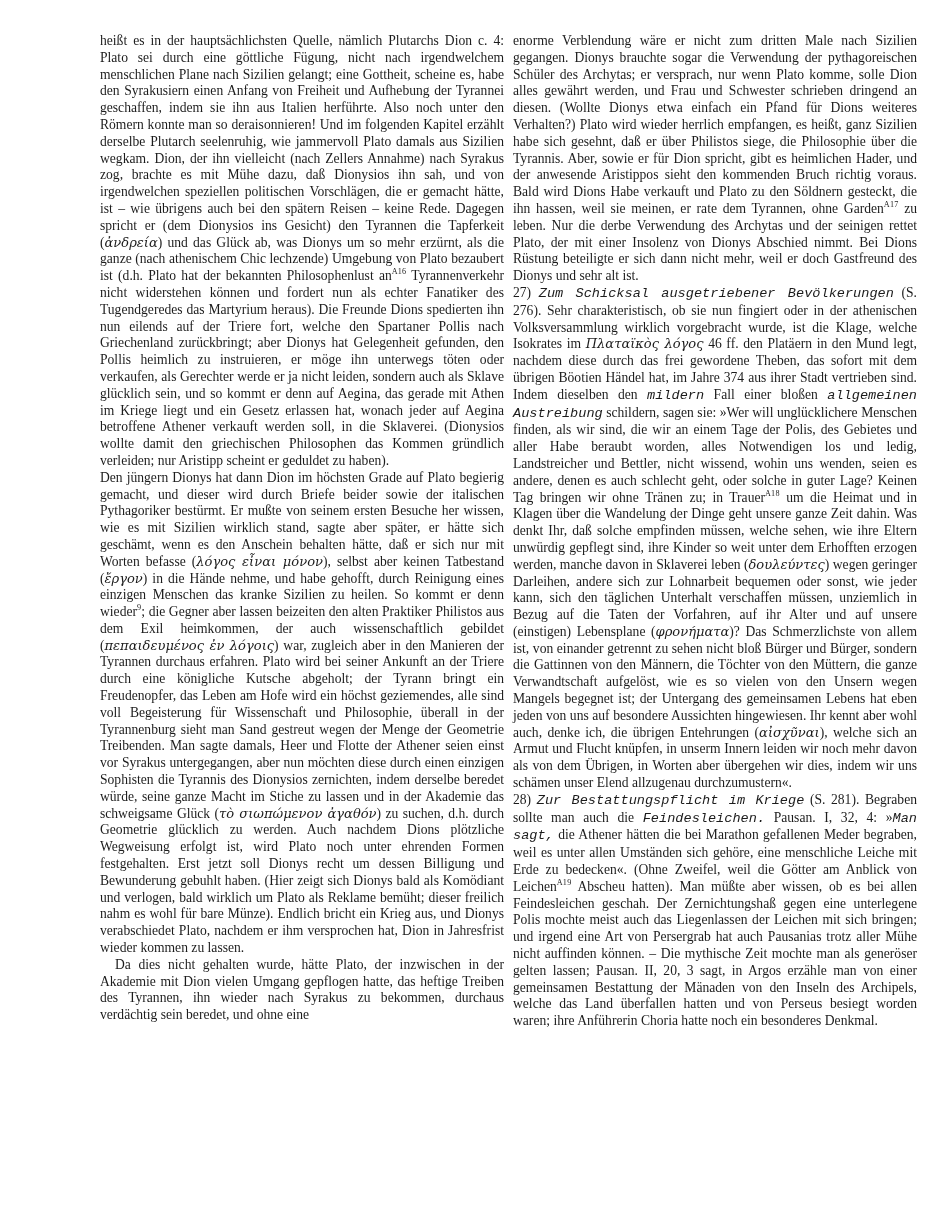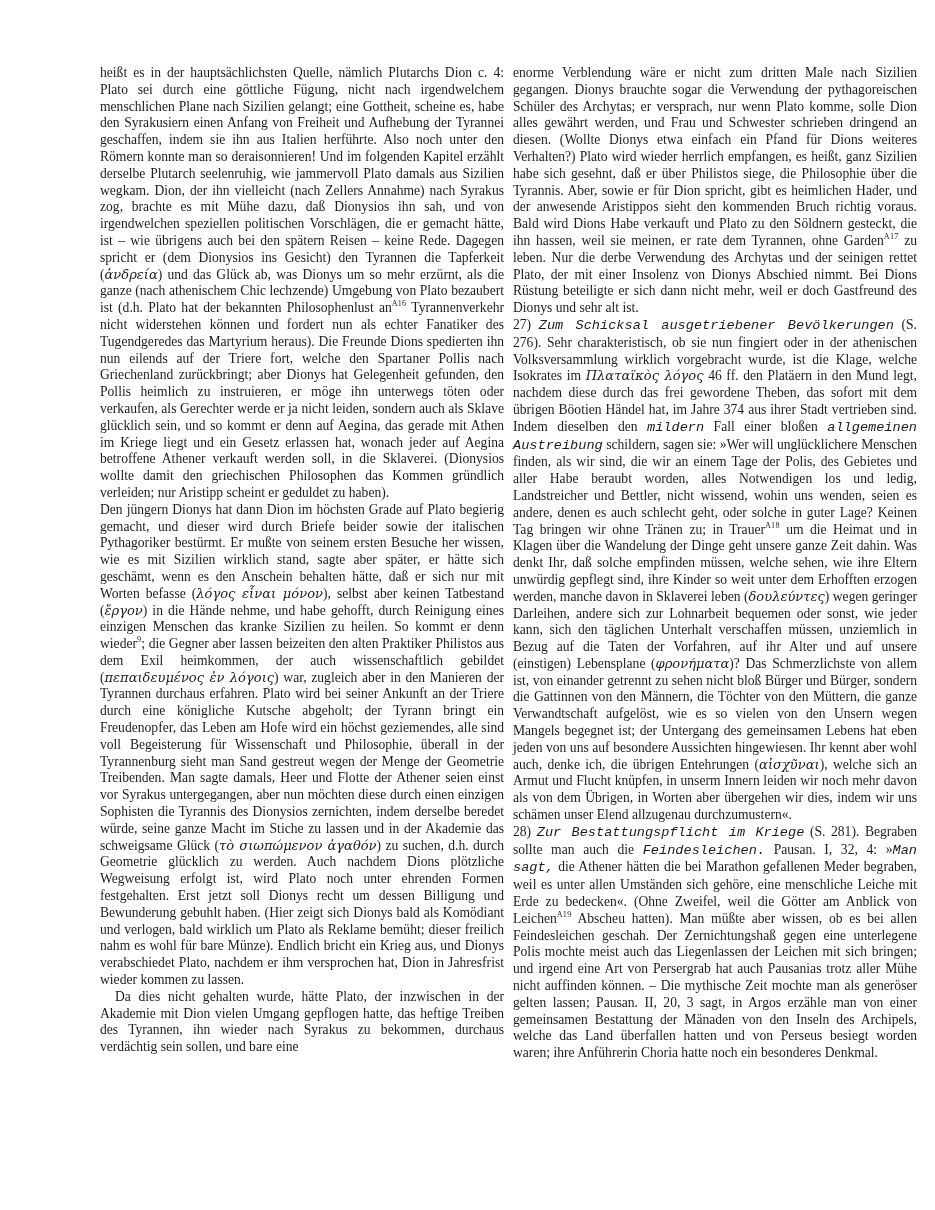--- a/index.html
+++ b/index.html
@@ -10,21 +10,20 @@
   .book-page {
     position: relative;
     width: 935px;
     height: 1086px;
     background: #ffffff;
     color: #1c1c1c;
     font-family: "Liberation Serif", serif;
     font-size: 13.6px;
     line-height: 16.8px;
     overflow: hidden;
-    margin-top: 32px;
   }
   .text-column {
     position: absolute;
     top: 33px;
     width: 404px;
     text-align: justify;
     hyphens: auto;
     -webkit-hyphens: auto;
   }
   .col-left  { left: 100px; }
@@ -58,21 +57,21 @@
     font-size: 13.2px;
   }
 </style>
 </head>
 <body>
 
 <div class="book-page">
   <div class="text-column col-left">
       <p class="para"><span>heißt es in der hauptsächlichsten Quelle, nämlich Plutarchs Dion c. 4: Plato sei durch eine göttliche Fügung, nicht nach irgendwelchem menschlichen Plane nach Sizilien gelangt; eine Gottheit, scheine es, habe den Syrakusiern einen Anfang von Freiheit und Aufhebung der Tyrannei geschaffen, indem sie ihn aus Italien herführte. Also noch unter den Römern konnte man so deraisonnieren! Und im folgenden Kapitel erzählt derselbe Plutarch seelenruhig, wie jammervoll Plato damals aus Sizilien wegkam. Dion, der ihn vielleicht (nach Zellers Annahme) nach Syrakus zog, brachte es mit Mühe dazu, daß Dionysios ihn sah, und von irgendwelchen speziellen politischen Vorschlägen, die er gemacht hätte, ist – wie übrigens auch bei den spätern Reisen – keine Rede. Dagegen spricht er (dem Dionysios ins Gesicht) den Tyrannen die Tapferkeit (</span><span class="seg-g">ἀνδρεία</span><span>) und das Glück ab, was Dionys um so mehr erzürnt, als die ganze (nach athenischem Chic lechzende) Umgebung von Plato bezaubert ist (d.h. Plato hat der bekannten Philosophenlust an</span><span class="seg-sup">A16</span><span> Tyrannenverkehr nicht widerstehen können und fordert nun als echter Fanatiker des Tugendgeredes das Martyrium heraus). Die Freunde Dions spedierten ihn nun eilends auf der Triere fort, welche den Spartaner Pollis nach Griechenland zurückbringt; aber Dionys hat Gelegenheit gefunden, den Pollis heimlich zu instruieren, er möge ihn unterwegs töten oder verkaufen, als Gerechter werde er ja nicht leiden, sondern auch als Sklave glücklich sein, und so kommt er denn auf Aegina, das gerade mit Athen im Kriege liegt und ein Gesetz erlassen hat, wonach jeder auf Aegina betroffene Athener verkauft werden soll, in die Sklaverei. (Dionysios wollte damit den griechischen Philosophen das Kommen gründlich verleiden; nur Aristipp scheint er geduldet zu haben).</span></p>
       <p class="para"><span>Den jüngern Dionys hat dann Dion im höchsten Grade auf Plato begierig gemacht, und dieser wird durch Briefe beider sowie der italischen Pythagoriker bestürmt. Er mußte von seinem ersten Besuche her wissen, wie es mit Sizilien wirklich stand, sagte aber später, er hätte sich geschämt, wenn es den Anschein behalten hätte, daß er sich nur mit Worten befasse (</span><span class="seg-g">λόγος εἶναι μόνον</span><span>), selbst aber keinen Tatbestand (</span><span class="seg-g">ἔργον</span><span>) in die Hände nehme, und habe gehofft, durch Reinigung eines einzigen Menschen das kranke Sizilien zu heilen. So kommt er denn wieder</span><span class="seg-sup">9</span><span>; die Gegner aber lassen beizeiten den alten Praktiker Philistos aus dem Exil heimkommen, der auch wissenschaftlich gebildet (</span><span class="seg-g">πεπαιδευμένος ἐν λόγοις</span><span>) war, zugleich aber in den Manieren der Tyrannen durchaus erfahren. Plato wird bei seiner Ankunft an der Triere durch eine königliche Kutsche abgeholt; der Tyrann bringt ein Freudenopfer, das Leben am Hofe wird ein höchst geziemendes, alle sind voll Begeisterung für Wissenschaft und Philosophie, überall in der Tyrannenburg sieht man Sand gestreut wegen der Menge der Geometrie Treibenden. Man sagte damals, Heer und Flotte der Athener seien einst vor Syrakus untergegangen, aber nun möchten diese durch einen einzigen Sophisten die Tyrannis des Dionysios zernichten, indem derselbe beredet würde, seine ganze Macht im Stiche zu lassen und in der Akademie das schweigsame Glück (</span><span class="seg-g">τὸ σιωπώμενον ἀγαθόν</span><span>) zu suchen, d.h. durch Geometrie glücklich zu werden. Auch nachdem Dions plötzliche Wegweisung erfolgt ist, wird Plato noch unter ehrenden Formen festgehalten. Erst jetzt soll Dionys recht um dessen Billigung und Bewunderung gebuhlt haben. (Hier zeigt sich Dionys bald als Komödiant und verlogen, bald wirklich um Plato als Reklame bemüht; dieser freilich nahm es wohl für bare Münze). Endlich bricht ein Krieg aus, und Dionys verabschiedet Plato, nachdem er ihm versprochen hat, Dion in Jahresfrist wieder kommen zu lassen.</span></p>
-      <p class="para indent"><span>Da dies nicht gehalten wurde, hätte Plato, der inzwischen in der Akademie mit Dion vielen Umgang gepflogen hatte, das heftige Treiben des Tyrannen, ihn wieder nach Syrakus zu bekommen, durchaus verdächtig sein sollen, und bare eine</span></p>
+      <p class="para indent"><span>Da dies nicht gehalten wurde, hätte Plato, der inzwischen in der Akademie mit Dion vielen Umgang gepflogen hatte, das heftige Treiben des Tyrannen, ihn wieder nach Syrakus zu bekommen, durchaus verdächtig sein beredet, und ohne eine</span></p>
     </div>
   <div class="text-column col-right">
       <p class="para"><span>enorme Verblendung wäre er nicht zum dritten Male nach Sizilien gegangen. Dionys brauchte sogar die Verwendung der pythagoreischen Schüler des Archytas; er versprach, nur wenn Plato komme, solle Dion alles gewährt werden, und Frau und Schwester schrieben dringend an diesen. (Wollte Dionys etwa einfach ein Pfand für Dions weiteres Verhalten?) Plato wird wieder herrlich empfangen, es heißt, ganz Sizilien habe sich gesehnt, daß er über Philistos siege, die Philosophie über die Tyrannis. Aber, sowie er für Dion spricht, gibt es heimlichen Hader, und der anwesende Aristippos sieht den kommenden Bruch richtig voraus. Bald wird Dions Habe verkauft und Plato zu den Söldnern gesteckt, die ihn hassen, weil sie meinen, er rate dem Tyrannen, ohne Garden</span><span class="seg-sup">A17</span><span> zu leben. Nur die derbe Verwendung des Archytas und der seinigen rettet Plato, der mit einer Insolenz von Dionys Abschied nimmt. Bei Dions Rüstung beteiligte er sich dann nicht mehr, weil er doch Gastfreund des Dionys und sehr alt ist.</span></p>
       <p class="para"><span>27) </span><span class="seg-i">Zum Schicksal ausgetriebener Bevölkerungen</span><span> (S. 276). Sehr charakteristisch, ob sie nun fingiert oder in der athenischen Volksversammlung wirklich vorgebracht wurde, ist die Klage, welche Isokrates im </span><span class="seg-g">Πλαταϊκὸς λόγος</span><span> 46 ff. den Platäern in den Mund legt, nachdem diese durch das frei gewordene Theben, das sofort mit dem übrigen Böotien Händel hat, im Jahre 374 aus ihrer Stadt vertrieben sind. Indem dieselben den </span><span class="seg-i">mildern</span><span> Fall einer bloßen </span><span class="seg-i">allgemeinen Austreibung</span><span> schildern, sagen sie: »Wer will unglücklichere Menschen finden, als wir sind, die wir an einem Tage der Polis, des Gebietes und aller Habe beraubt worden, alles Notwendigen los und ledig, Landstreicher und Bettler, nicht wissend, wohin uns wenden, seien es andere, denen es auch schlecht geht, oder solche in guter Lage? Keinen Tag bringen wir ohne Tränen zu; in Trauer</span><span class="seg-sup">A18</span><span> um die Heimat und in Klagen über die Wandelung der Dinge geht unsere ganze Zeit dahin. Was denkt Ihr, daß solche empfinden müssen, welche sehen, wie ihre Eltern unwürdig gepflegt sind, ihre Kinder so weit unter dem Erhofften erzogen werden, manche davon in Sklaverei leben (</span><span class="seg-g">δουλεύντες</span><span>) wegen geringer Darleihen, andere sich zur Lohnarbeit bequemen oder sonst, wie jeder kann, sich den täglichen Unterhalt verschaffen müssen, unziemlich in Bezug auf die Taten der Vorfahren, auf ihr Alter und auf unsere (einstigen) Lebensplane (</span><span class="seg-g">φρονήματα</span><span>)? Das Schmerzlichste von allem ist, von einander getrennt zu sehen nicht bloß Bürger und Bürger, sondern die Gattinnen von den Männern, die Töchter von den Müttern, die ganze Verwandtschaft aufgelöst, wie es so vielen von den Unsern wegen Mangels begegnet ist; der Untergang des gemeinsamen Lebens hat eben jeden von uns auf besondere Aussichten hingewiesen. Ihr kennt aber wohl auch, denke ich, die übrigen Entehrungen (</span><span class="seg-g">αἰσχῦναι</span><span>), welche sich an Armut und Flucht knüpfen, in unserm Innern leiden wir noch mehr davon als von dem Übrigen, in Worten aber übergehen wir dies, indem wir uns schämen unser Elend allzugenau durchzumustern«.</span></p>
       <p class="para"><span>28) </span><span class="seg-i">Zur Bestattungspflicht im Kriege</span><span> (S. 281). Begraben sollte man auch die </span><span class="seg-i">Feindesleichen.</span><span> Pausan. I, 32, 4: »</span><span class="seg-i">Man sagt,</span><span> die Athener hätten die bei Marathon gefallenen Meder begraben, weil es unter allen Umständen sich gehöre, eine menschliche Leiche mit Erde zu bedecken«. (Ohne Zweifel, weil die Götter am Anblick von Leichen</span><span class="seg-sup">A19</span><span> Abscheu hatten). Man müßte aber wissen, ob es bei allen Feindesleichen geschah. Der Zernichtungshaß gegen eine unterlegene Polis mochte meist auch das Liegenlassen der Leichen mit sich bringen; und irgend eine Art von Persergrab hat auch Pausanias trotz aller Mühe nicht auffinden können. – Die mythische Zeit mochte man als generöser gelten lassen; Pausan. II, 20, 3 sagt, in Argos erzähle man von einer gemeinsamen Bestattung der Mänaden von den Inseln des Archipels, welche das Land überfallen hatten und von Perseus besiegt worden waren; ihre Anführerin Choria hatte noch ein besonderes Denkmal.</span></p>
     </div>
   <div class="page-number">119</div>
 </div>
 
 </body></html>

